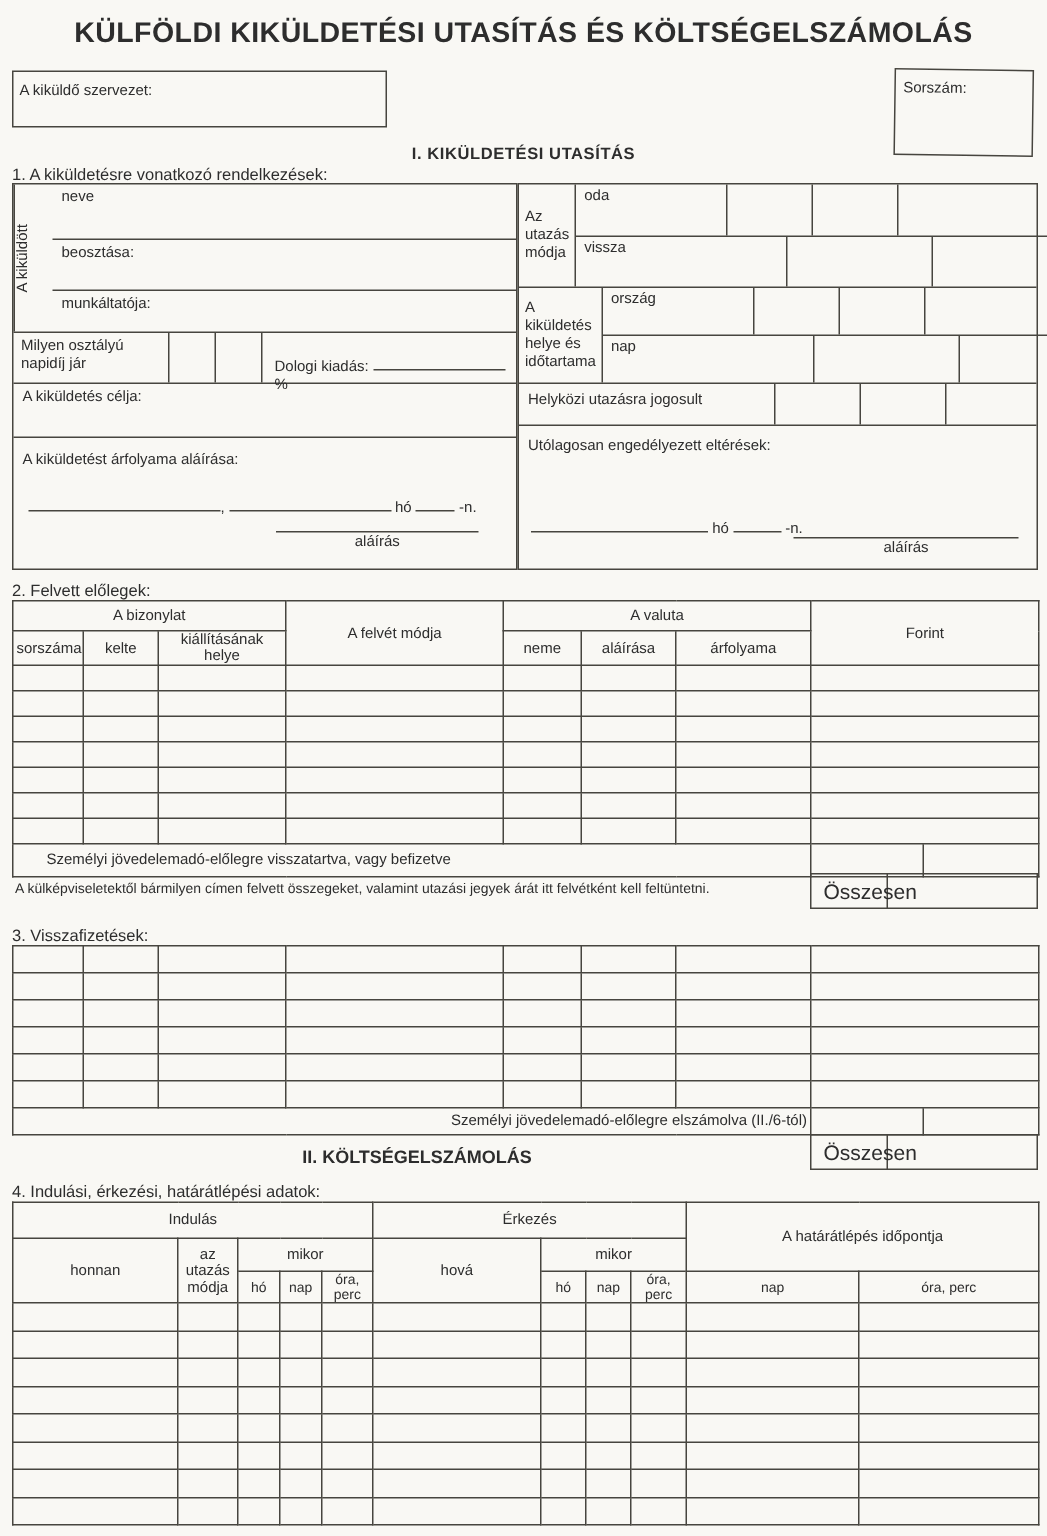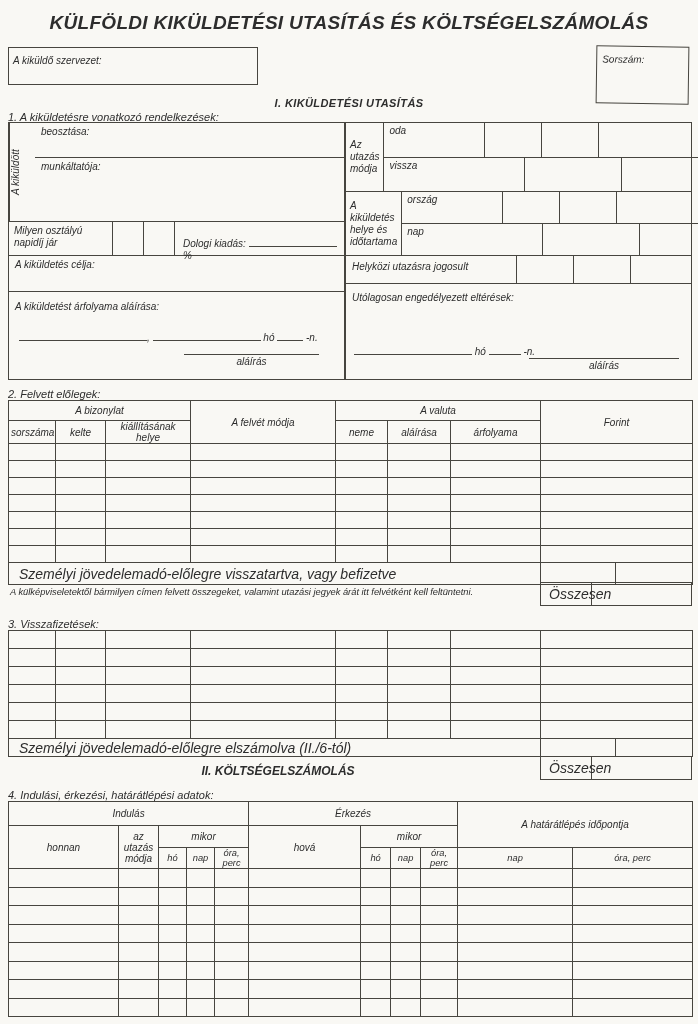--- a/index.html
+++ b/index.html
@@ -2,21 +2,21 @@
 <html style="--paper: #f9f8f4; --ink: #2d2d2d; --line: #47453f;"><head>
 <meta charset="utf-8">
 <style>
   :root{
     --paper:#f9f8f4; --ink:#2d2d2d; --line:#47453f;
   }
   html,body{margin:0;padding:0;background:#e8e7e3;}
   #page{
     position:relative; width:698px; height:1024px; margin:0 auto;
     background:var(--paper); color:var(--ink);
-    font-family:"Liberation Sans", sans-serif; overflow:hidden;font-style:italic;
+    font-family:"Liberation Sans", sans-serif; overflow:hidden;
   }
   .abs{position:absolute;}
   .lbl{font-size:10px; line-height:12px;}
   .b15{border:1.6px solid var(--line);}
   .ul{display:inline-block; border-bottom:1px solid var(--line); height:10px; vertical-align:baseline;}
 
   
   #form-title{top:12px; left:0; right:0; text-align:center; font-size:19px; font-weight:bold; letter-spacing:.3px;}
   #sender-box{left:8px; top:47px; width:250px; height:38px; padding:2px 4px; box-sizing:border-box;}
   #serial-box{left:596px; top:46px; width:93px; height:58px; padding:2px 5px; box-sizing:border-box; transform:rotate(.8deg);}
@@ -65,31 +65,31 @@
   table{border-collapse:collapse; table-layout:fixed;}
   th,td{border:1px solid var(--line); font-weight:normal; padding:0 2px; overflow:hidden;}
   th{font-size:10px;}
   .outer{border:1.6px solid var(--line);}
 
   #s2-heading{top:388px; left:8px; font-size:11px;}
   #s2-table{left:8px; top:400px; width:684px;}
   #s2-table thead tr{height:20px;}
   #s2-table tbody tr{height:17px;}
   #s2-table .taxrow{height:22px;}
-  .taxcell{font-size:14px; padding-left:10px;}
+  .taxcell{font-size:10px; padding-left:22px;}
   #s2-footer{left:8px; top:582px; width:684px; height:26px;}
   .note-text{position:absolute; left:2px; top:5px; width:505px; font-size:9.3px; line-height:10px;}
   .total-box{position:absolute; right:0; top:0; height:24px; display:flex;}
   .total-label{width:52px; border:1px solid var(--line); font-size:14px; display:flex; align-items:center;
     padding-left:8px; box-sizing:border-box;}
   .total-value{width:100px; border:1px solid var(--line); border-left:none; box-sizing:border-box;}
 
   #s3-heading{top:618px; left:8px; font-size:11px;}
   #s3-table{left:8px; top:630px; width:684px;}
-  #s3-table tbody tr{height:18px;}
+  #s3-table tbody tr{height:18px;text-align:right;}
   #s3-table .taxrow{height:18px;}
   #s3-footer{left:8px; top:756px; width:684px; height:26px;}
   #part2-title{position:absolute; left:0; width:540px; top:8px; text-align:center; font-size:12px; font-weight:bold;}
 
   #s4-heading{top:789px; left:8px; font-size:11px;}
   #s4-table{left:8px; top:801px; width:684px;border-radius:19px;}
   #s4-table thead tr.r1{height:24px;}
   #s4-table thead tr.r2{height:22px;}
   #s4-table thead tr.r3{height:18px;}
   #s4-table thead th{font-size:10px;}
@@ -111,20 +111,21 @@
     <span class="lbl">Sorszám:</span>
   </div>
 
   <div id="part1-title" class="abs">I. KIKÜLDETÉSI UTASÍTÁS</div>
   <div id="s1-heading" class="abs">1. A kiküldetésre vonatkozó rendelkezések:</div>
 
   <div id="s1-left" class="abs b15">
     <div id="kik-wrap" class="row">
       <div id="kik-vlabel">A kiküldött</div>
       <div id="kik-rows">
+        <div class="krow lbl" style="height:36px;">neve</div>
         <div class="krow lbl" style="height:34px;">beosztása:</div>
         <div class="krow lbl" style="height:28px;">munkáltatója:</div>
       </div>
     </div>
     <div id="napidij-row" class="row">
       <div id="napidij-label" class="lbl">Milyen osztályú napidíj jár</div>
       <div class="nap-cell"></div>
       <div class="nap-cell"></div>
       <div id="dologi-cell" class="lbl">
         <span>Dologi kiadás:</span>

